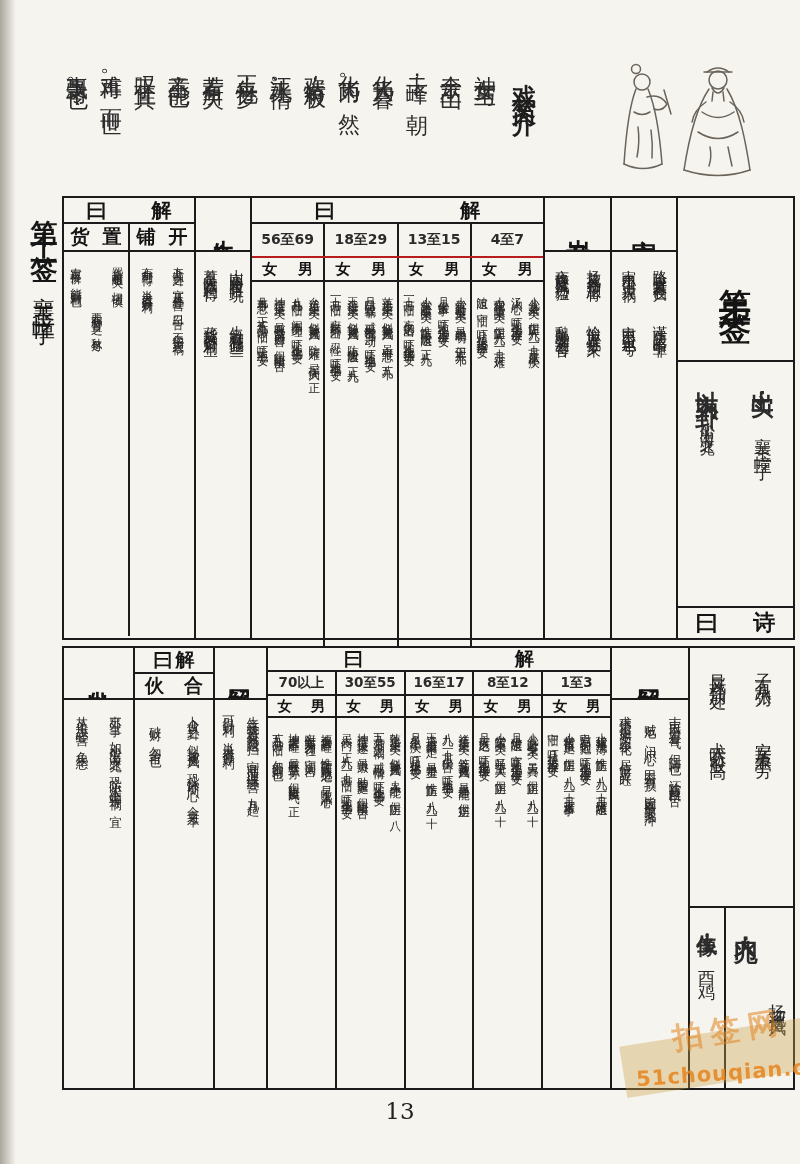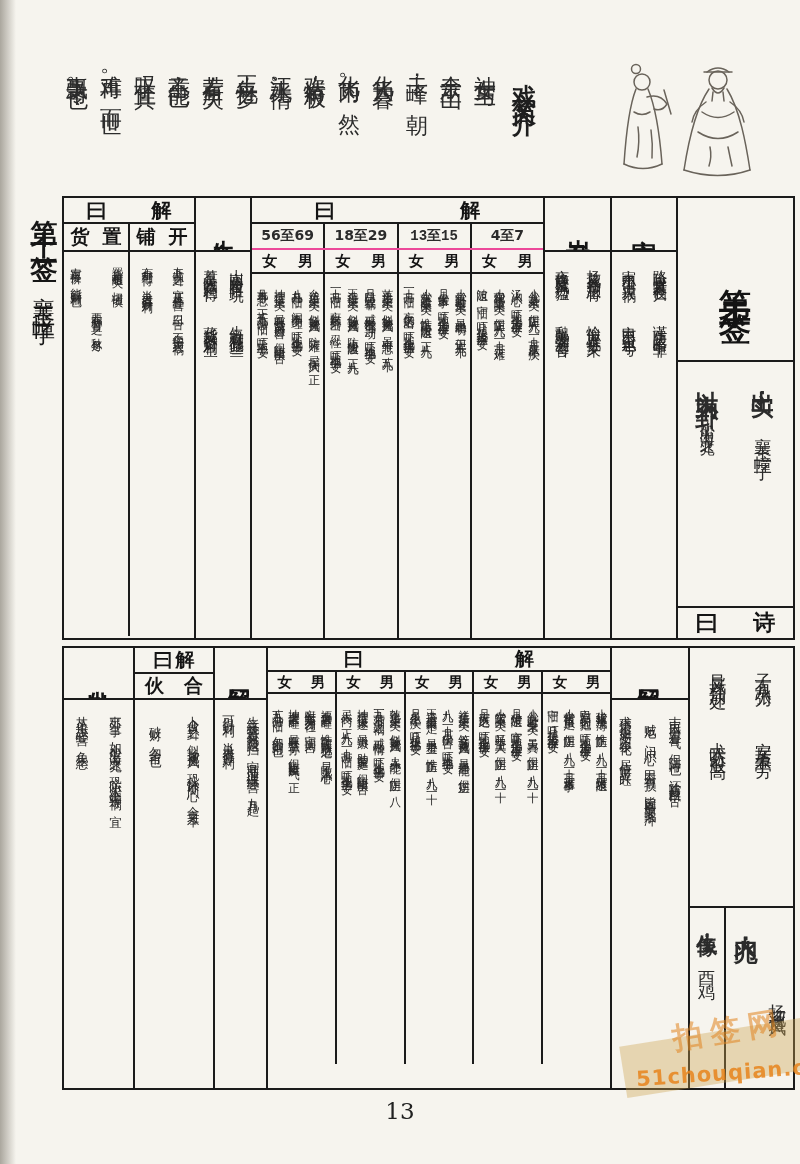--- a/index.html
+++ b/index.html
@@ -135,24 +135,24 @@
     </div>
   </div>
 
   <div class="sec" style="left:250px;top:196px;width:295px;height:444px;">
     <div class="hrow" style="height:26px;">
       <div class="spread" style="font-size:20px;">
           <span>解</span>
           <span>曰</span>
         </div>
     </div>
-    <div class="cellrow" style="height:26px;border-bottom:2px solid #ec4899;">
+    <div class="cellrow" style="height:34px;border-bottom:2px solid #b91c1c;">
       <div class="agecell" style="display:flex;align-items:center;justify-content:center;font-weight:bold;font-size:14px;">56至69</div>
       <div class="agecell" style="display:flex;align-items:center;justify-content:center;font-weight:bold;font-size:14px;">18至29</div>
-      <div class="agecell" style="display:flex;align-items:center;justify-content:center;font-weight:bold;font-size:14px;font-family:Liberation Mono, monospace;">13至15</div>
+      <div class="agecell" style="display:flex;align-items:center;justify-content:center;font-weight:bold;font-size:14px;">13至15</div>
       <div class="agecell" style="display:flex;align-items:center;justify-content:center;font-weight:bold;font-size:14px;">4至7</div>
     </div>
     <div class="cellrow" style="height:24px;border-bottom:2px solid #1b1b1b;">
       <div class="agecell" style="display:flex;">
           <div class="spread" style="font-size:15px;">
             <span>男</span>
             <span>女</span>
           </div>
         </div>
       <div class="agecell" style="display:flex;">
@@ -291,20 +291,27 @@
     </div>
   </div>
 
   <div class="sec" style="left:266px;top:646px;width:346px;height:444px;">
     <div class="hrow" style="height:24px;">
       <div class="spread" style="font-size:19px;">
           <span>解</span>
           <span>曰</span>
         </div>
     </div>
+    <div class="cellrow" style="height:24px;border-bottom:2px solid #1b1b1b;">
+      <div class="agecell" style="display:flex;align-items:center;justify-content:center;font-weight:bold;font-size:13.5px;">70以上</div>
+      <div class="agecell" style="display:flex;align-items:center;justify-content:center;font-weight:bold;font-size:13.5px;">30至55</div>
+      <div class="agecell" style="display:flex;align-items:center;justify-content:center;font-weight:bold;font-size:13.5px;">16至17</div>
+      <div class="agecell" style="display:flex;align-items:center;justify-content:center;font-weight:bold;font-size:13.5px;">8至12</div>
+      <div class="agecell" style="display:flex;align-items:center;justify-content:center;font-weight:bold;font-size:13.5px;">1至3</div>
+    </div>
     <div class="cellrow" style="height:22px;border-bottom:2px solid #1b1b1b;">
       <div class="agecell" style="display:flex;">
           <div class="spread" style="font-size:14.5px;">
             <span>男</span>
             <span>女</span>
           </div>
         </div>
       <div class="agecell" style="display:flex;">
           <div class="spread" style="font-size:14.5px;">
             <span>男</span>

